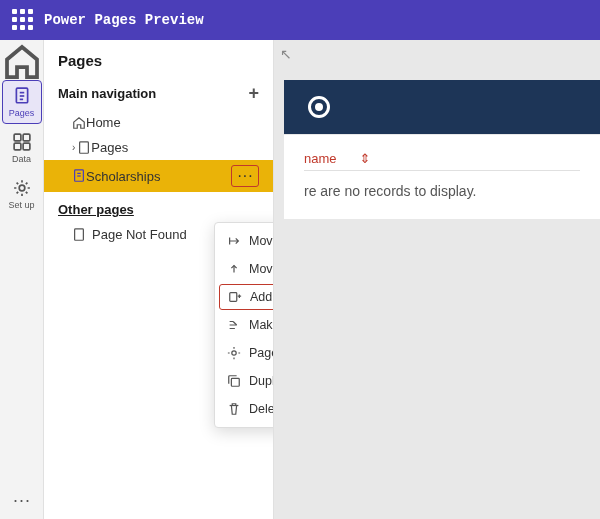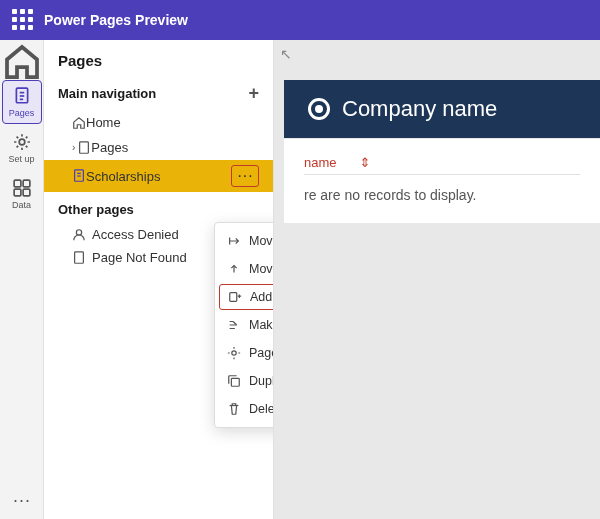--- a/index.html
+++ b/index.html
@@ -9,21 +9,21 @@
     .topbar {
       background: #4b3eb8;
       height: 40px;
       display: flex;
       align-items: center;
       padding: 0 12px;
       gap: 10px;
     }
     .topbar-grid { color: white; font-size: 16px; display: grid; grid-template-columns: repeat(3,6px); grid-template-rows: repeat(3,6px); gap: 2px; }
     .topbar-grid span { width: 5px; height: 5px; background: white; border-radius: 1px; display: block; }
-    .topbar-title { color: white; font-size: 14px; font-weight: 600; }
+    .topbar-title { color: white; font-size: 14px; font-weight: 600; font-family: Liberation Mono, monospace; }
 
     
     .main-layout { display: flex; height: calc(519px - 40px); }
 
     
     .icon-bar {
       width: 44px;
       background: #f3f3f3;
       border-right: 1px solid #e0e0e0;
       display: flex;
@@ -103,20 +103,21 @@
       color: #333;
       border: 1.5px solid #c0392b;
       border-radius: 3px;
       line-height: 1;
     }
     .other-pages-header {
       font-size: 13px;
       font-weight: 600;
       padding: 10px 14px 6px 14px;
       color: #1a1a1a;
+      text-decoration: underline;
     }
     .other-item {
       display: flex;
       align-items: center;
       padding: 4px 14px 4px 28px;
       font-size: 13px;
       color: #333;
       cursor: pointer;
       gap: 6px;
     }
@@ -247,33 +248,33 @@
       <svg viewBox="0 0 16 16" fill="none" stroke="#4b3eb8" stroke-width="1.5">
         <rect x="3" y="1" width="10" height="13" rx="1"></rect>
         <line x1="6" y1="5" x2="10" y2="5"></line>
         <line x1="6" y1="8" x2="10" y2="8"></line>
         <line x1="6" y1="11" x2="9" y2="11"></line>
       </svg>
       <span class="icon-label">Pages</span>
     </div>
     <div class="icon-bar-item">
       <svg viewBox="0 0 16 16" fill="none" stroke="#555" stroke-width="1.5">
-        <circle cx="8" cy="8" r="2.5"></circle>
-        <path d="M8 1v2M8 13v2M1 8h2M13 8h2M3.2 3.2l1.4 1.4M11.4 11.4l1.4 1.4M3.2 12.8l1.4-1.4M11.4 4.6l1.4-1.4"></path>
-      </svg>
-      <span class="icon-label">Set up</span>
-    </div>
-    <div class="icon-bar-item">
-      <svg viewBox="0 0 16 16" fill="none" stroke="#555" stroke-width="1.5">
         <rect x="1" y="1" width="6" height="6" rx="1"></rect>
         <rect x="9" y="1" width="6" height="6" rx="1"></rect>
         <rect x="1" y="9" width="6" height="6" rx="1"></rect>
         <rect x="9" y="9" width="6" height="6" rx="1"></rect>
       </svg>
       <span class="icon-label">Data</span>
+    </div>
+    <div class="icon-bar-item">
+      <svg viewBox="0 0 16 16" fill="none" stroke="#555" stroke-width="1.5">
+        <circle cx="8" cy="8" r="2.5"></circle>
+        <path d="M8 1v2M8 13v2M1 8h2M13 8h2M3.2 3.2l1.4 1.4M11.4 11.4l1.4 1.4M3.2 12.8l1.4-1.4M11.4 4.6l1.4-1.4"></path>
+      </svg>
+      <span class="icon-label">Set up</span>
     </div>
     <div class="icon-bar-dots">···</div>
   </div>
 
   <div class="pages-panel">
     <div class="pages-panel-header">Pages</div>
 
     <div class="nav-section-header">
       <span>Main navigation</span>
       <span class="plus">+</span>
@@ -300,27 +301,20 @@
         <rect x="3" y="1" width="10" height="13" rx="1"></rect>
         <line x1="6" y1="5" x2="10" y2="5" stroke="#4b3eb8"></line>
         <line x1="6" y1="8" x2="10" y2="8" stroke="#4b3eb8"></line>
       </svg>
       <span>Scholarships</span>
       <span class="dots-btn">···</span>
     </div>
 
     <div class="other-pages-header">Other pages</div>
 
-    <div class="other-item">
-      <svg viewBox="0 0 16 16" fill="none" stroke="#555" stroke-width="1.4">
-        <circle cx="8" cy="5" r="3"></circle>
-        <path d="M2 14c0-3.3 2.7-6 6-6s6 2.7 6 6"></path>
-      </svg>
-      <span>Access Denied</span>
-    </div>
 
     <div class="other-item">
       <svg viewBox="0 0 16 16" fill="none" stroke="#555" stroke-width="1.4">
         <rect x="3" y="1" width="10" height="13" rx="1"></rect>
       </svg>
       <span>Page Not Found</span>
     </div>
 
     <div class="context-menu">
 
@@ -383,21 +377,20 @@
     </div>
   </div>
 
   <div class="preview-area">
     <div class="resize-icon">↖</div>
     <div class="preview-inner">
       <div class="company-header">
         <div class="company-radio">
           <div class="company-radio-inner"></div>
         </div>
-        <span>Company name</span>
       </div>
       <div class="preview-content">
         <div class="preview-field">
           <span>name</span>
           <span>⇕</span>
         </div>
         <div class="preview-no-records">re are no records to display.</div>
       </div>
     </div>
   </div>

